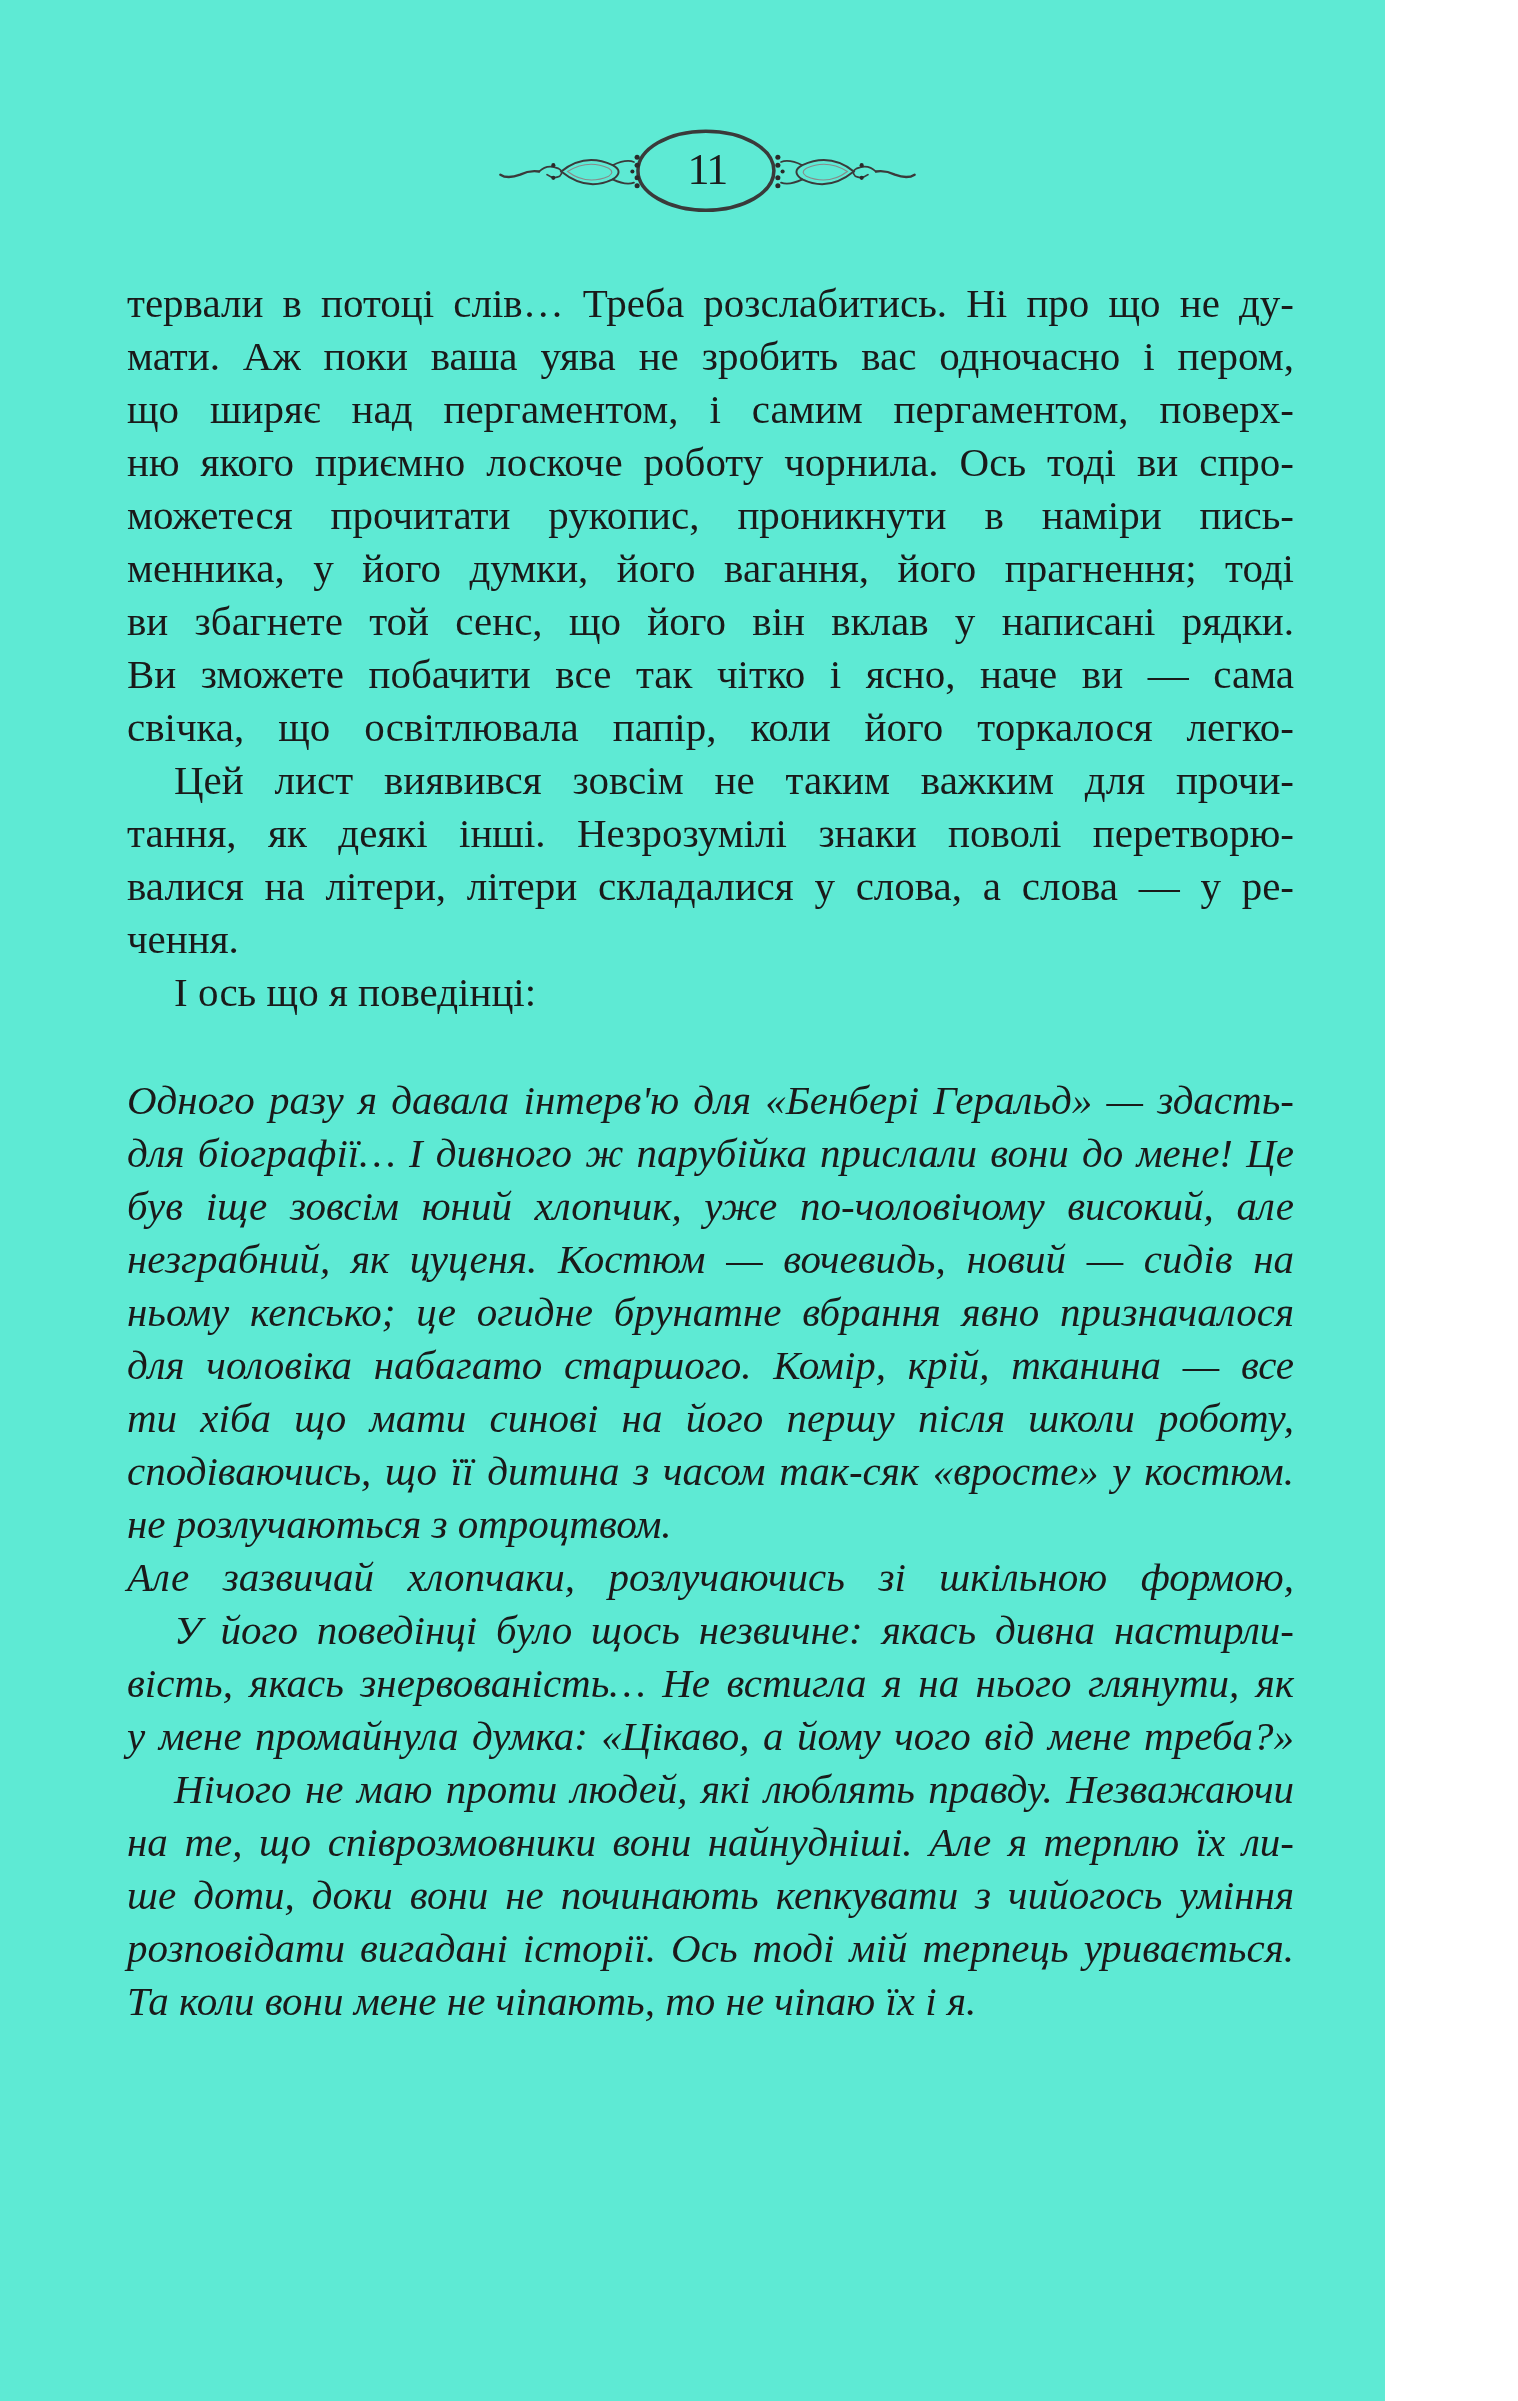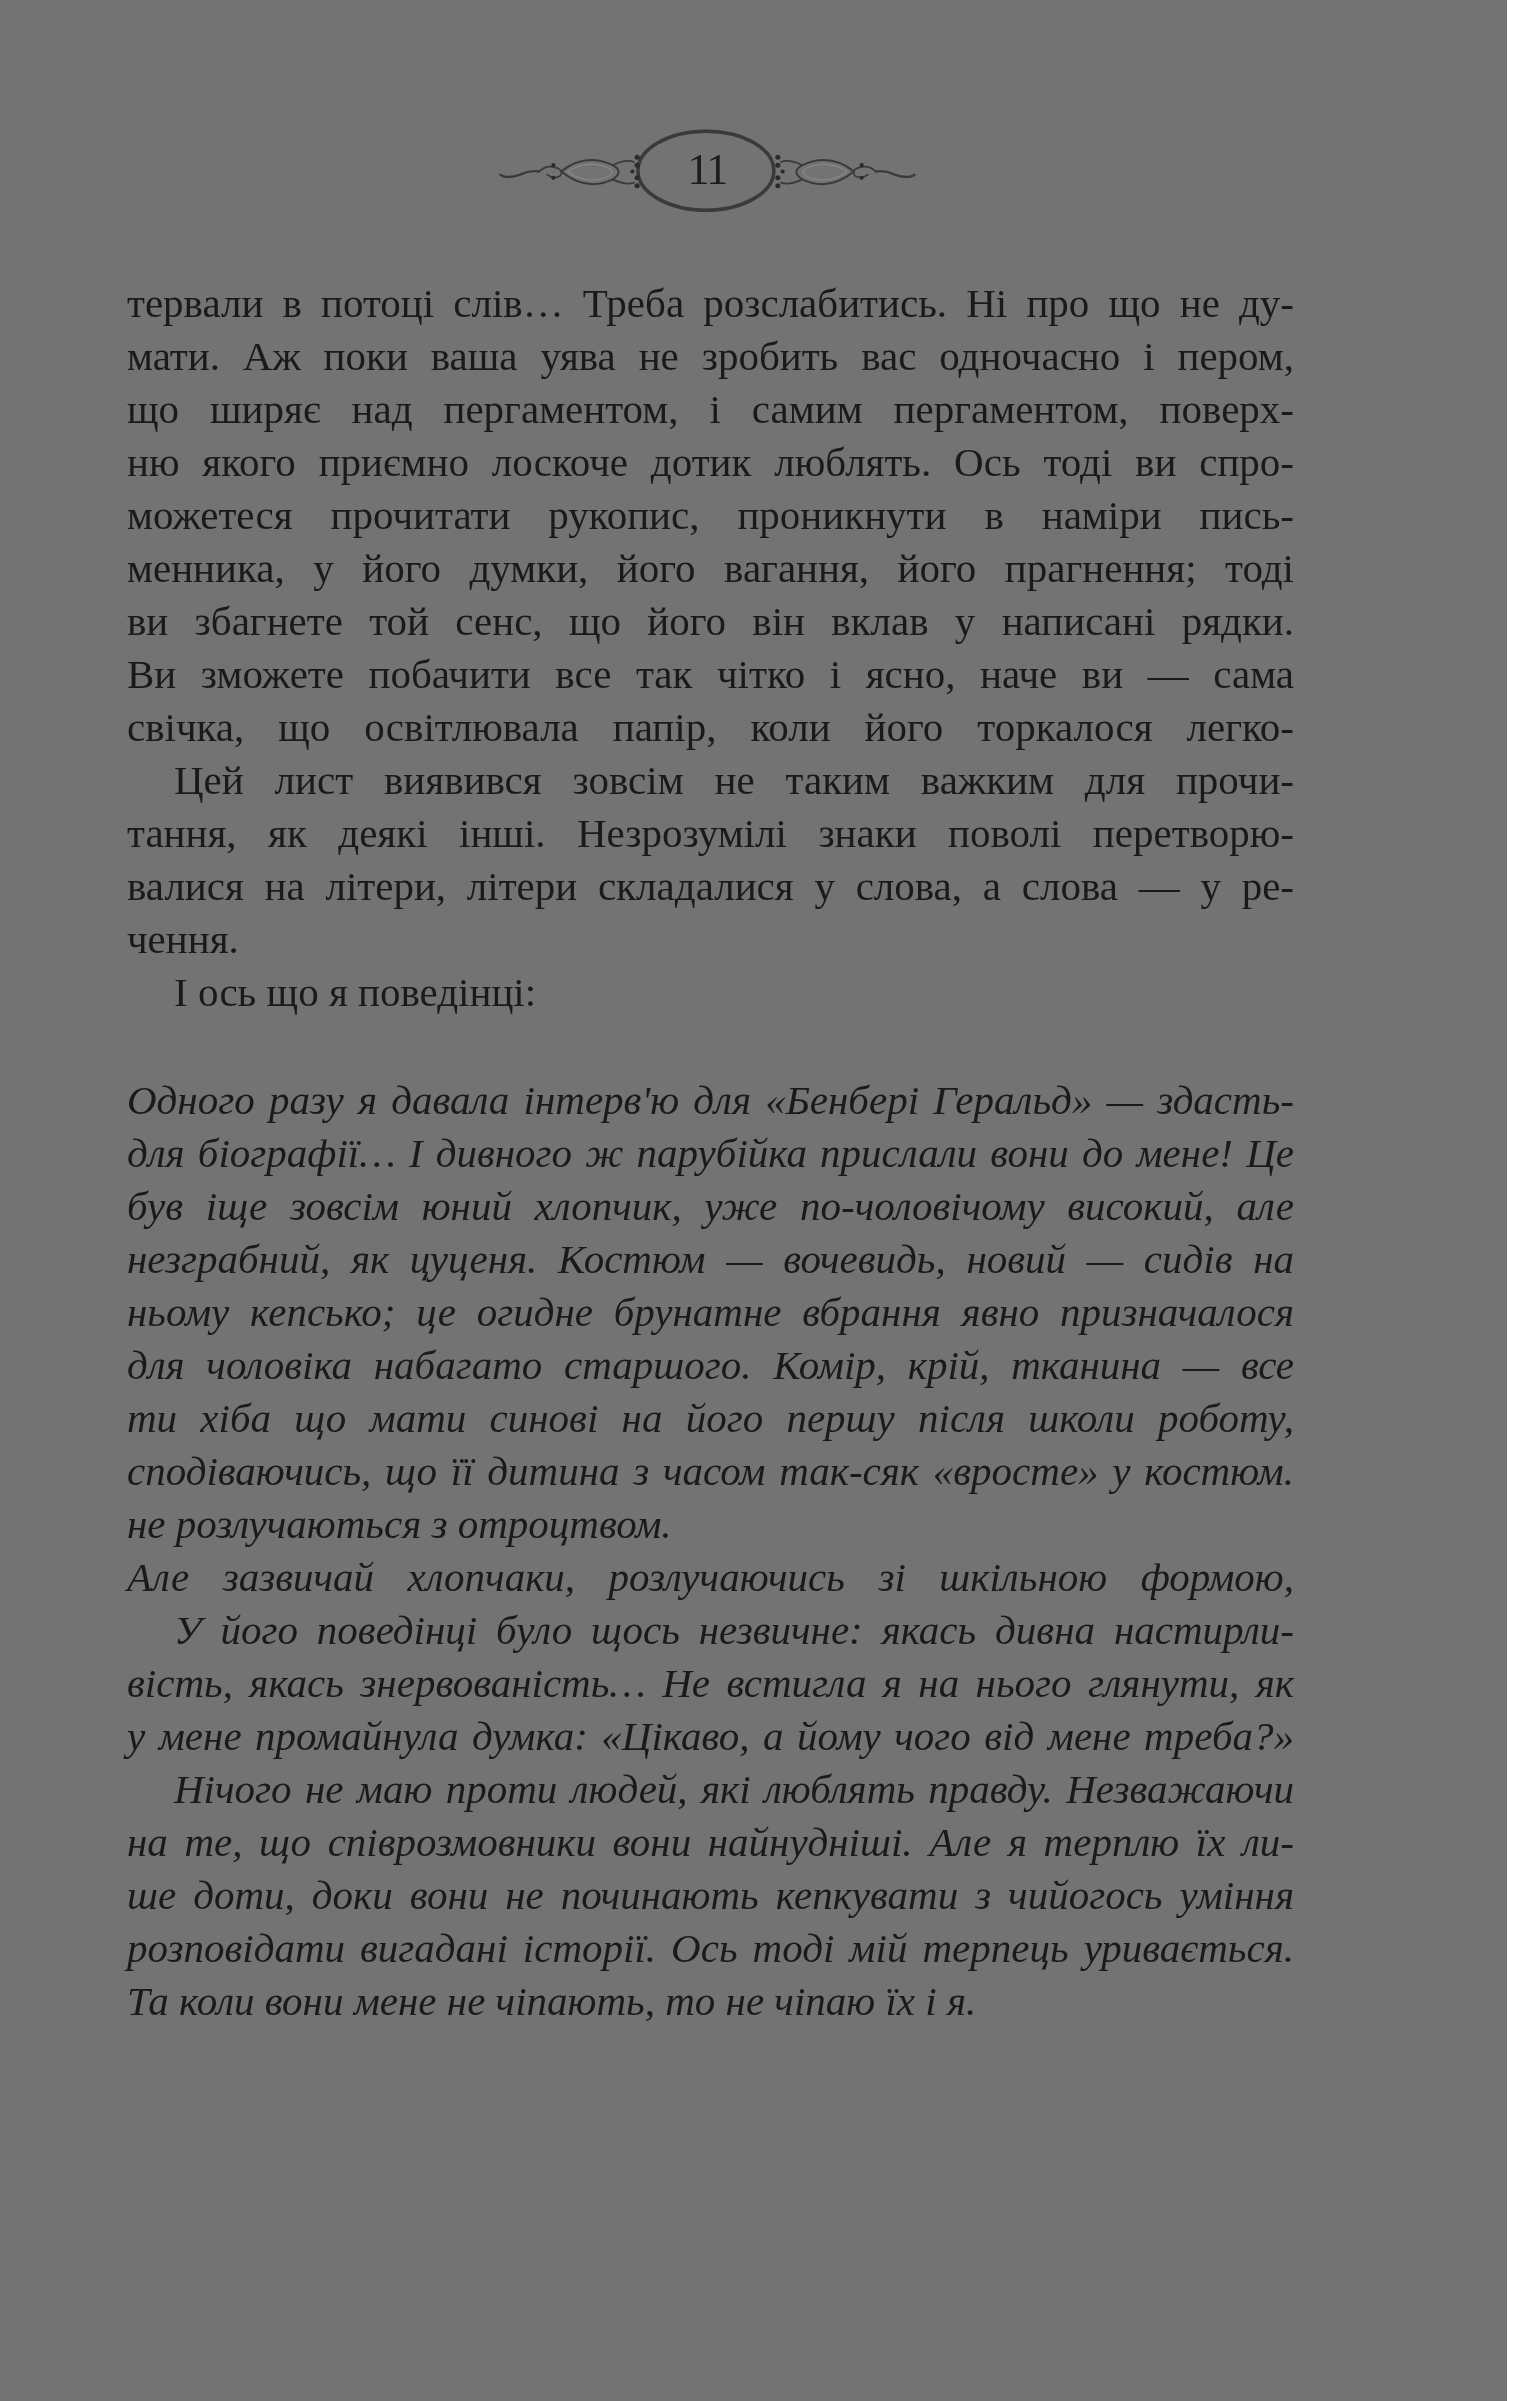--- a/index.html
+++ b/index.html
@@ -11,23 +11,23 @@
     width: 1519px;
     height: 2401px;
     position: relative;
     overflow: hidden;
     color: #1a1a1a;
     font-family: "Liberation Serif", "DejaVu Serif", serif;
   }
   .page {
     position: absolute;
     left: 0; top: 0;
-    width: 1507px;
+    width: 1385px;
     height: 2401px;
-    background: #737373;
+    background: #5eead4;
   }
   
   .folio {
     position: absolute;
     left: 498px;
     top: 127px;
     width: 419px;
     height: 89px;
   }
   .folio svg {
@@ -127,21 +127,21 @@
     </svg>
     <div class="folio-number">11</div>
   </div>
 
   <div class="text-block">
 
     <div class="roman">
       <span class="line">тервали в потоці слів… Треба розслабитись. Ні про що не ду-</span>
       <span class="line">мати. Аж поки ваша уява не зробить вас одночасно і пером,</span>
       <span class="line">що ширяє над пергаментом, і самим пергаментом, поверх-</span>
-      <span class="line">ню якого приємно лоскоче дотик люблять. Ось тоді ви спро-</span>
+      <span class="line">ню якого приємно лоскоче роботу чорнила. Ось тоді ви спро-</span>
       <span class="line">можетеся прочитати рукопис, проникнути в наміри пись-</span>
       <span class="line">менника, у його думки, його вагання, його прагнення; тоді</span>
       <span class="line">ви збагнете той сенс, що його він вклав у написані рядки.</span>
       <span class="line">Ви зможете побачити все так чітко і ясно, наче ви — сама</span>
       <span class="line">свічка, що освітлювала папір, коли його торкалося легко-</span>
     </div>
 
     <div class="roman">
       <span class="line indent">Цей лист виявився зовсім не таким важким для прочи-</span>
       <span class="line">тання, як деякі інші. Незрозумілі знаки поволі перетворю-</span>

